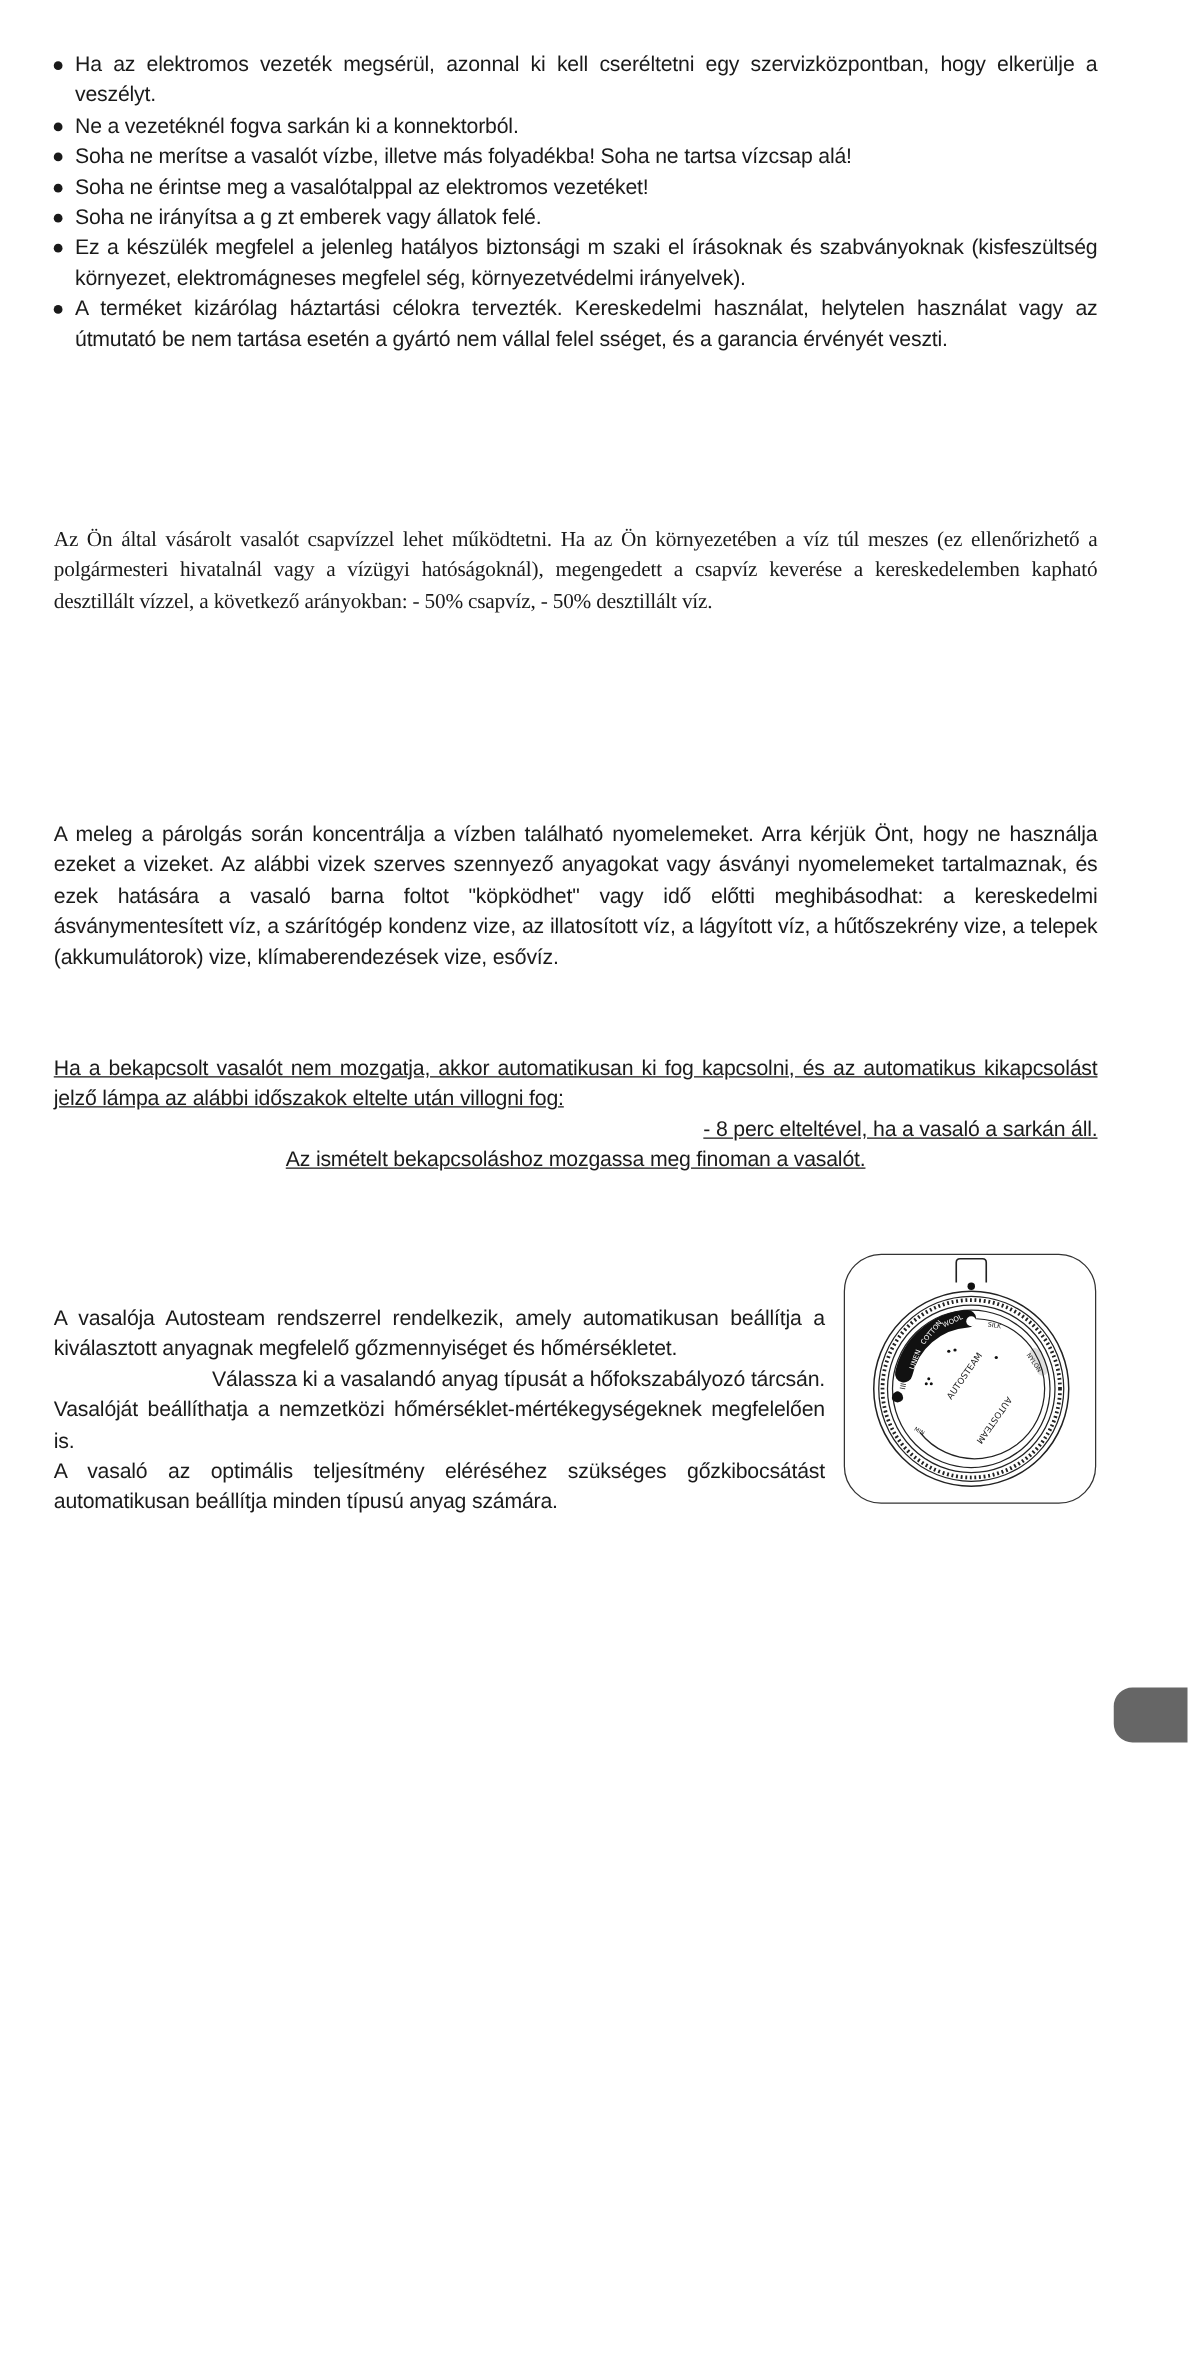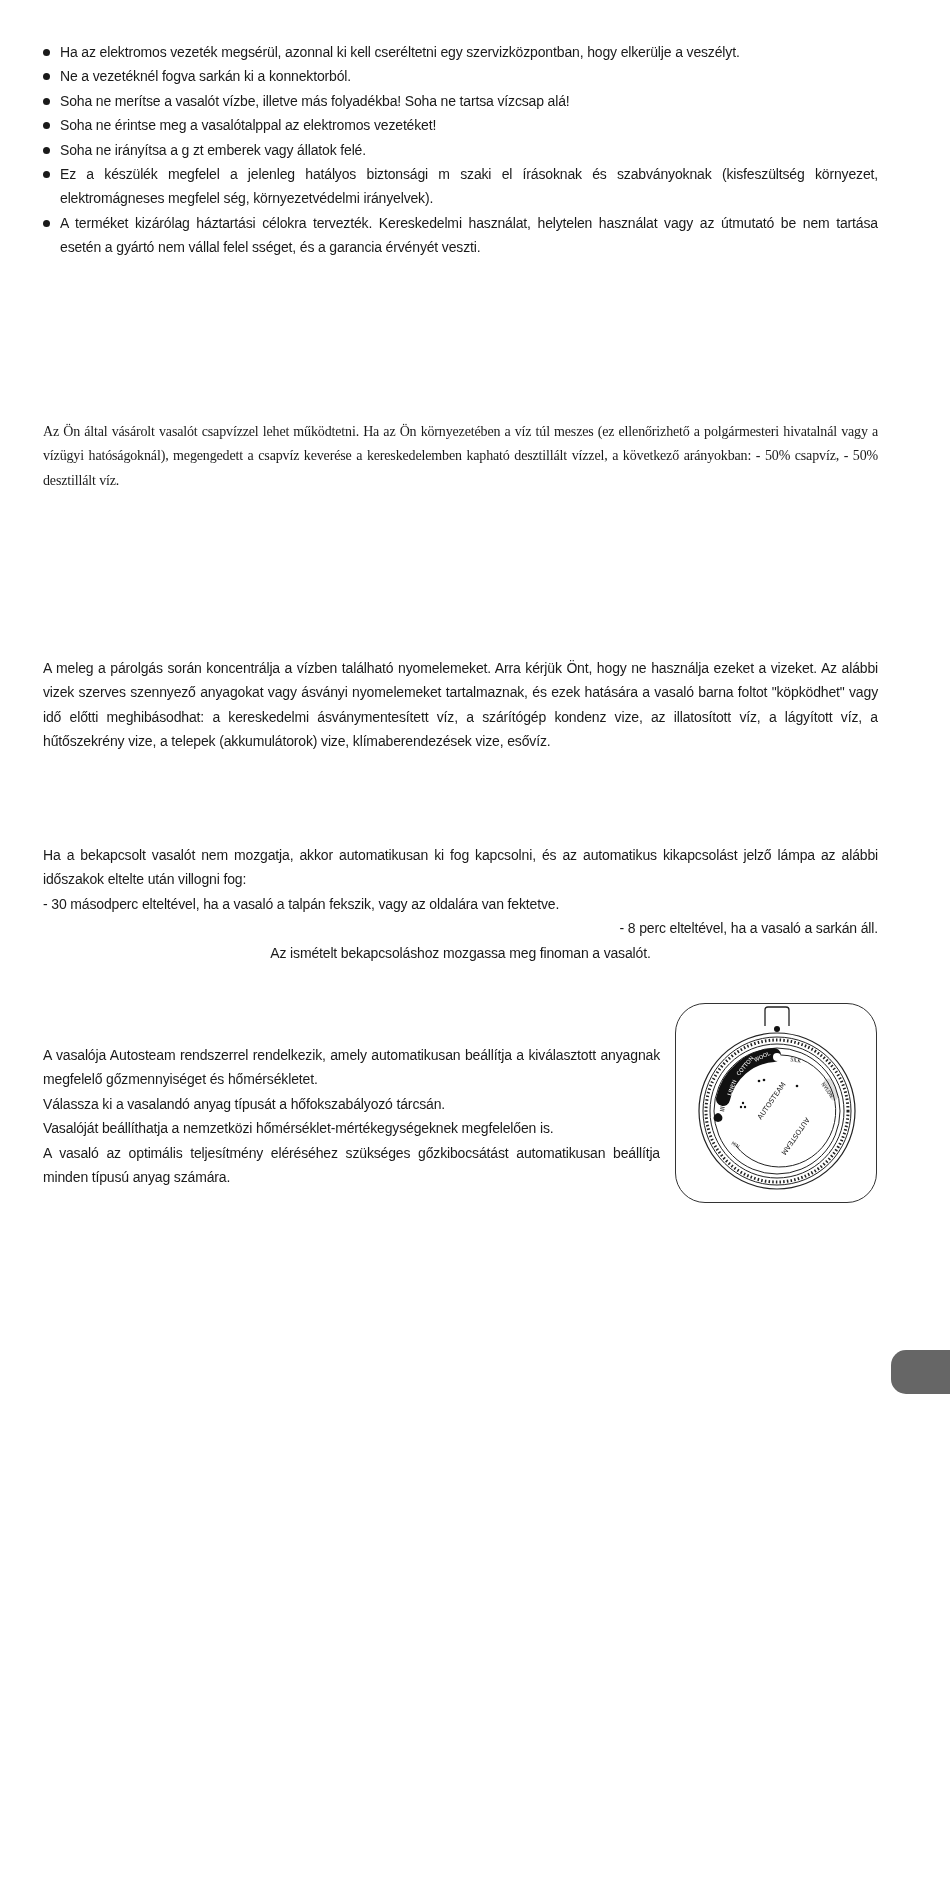--- a/index.html
+++ b/index.html
@@ -2,31 +2,31 @@
 <html><head>
   <meta charset="utf-8">
   <style>
     html, body { margin: 0; padding: 0; background: #ffffff; }
     body {
       width: 950px; height: 1892px; position: relative; overflow: hidden;
       font-family: "Liberation Sans", "DejaVu Sans", sans-serif;
       color: #1a1a1a;
     }
     .page { position: absolute; left: 43px; top: 40px; width: 835px; }
-    .txt { font-size: 14px; line-height: 24.4px; text-align: justify; letter-spacing: -0.15px; }
+    .txt { font-size: 17px; line-height: 24.4px; text-align: justify; letter-spacing: -0.15px; }
     ul.bullets { list-style: none; margin: 0; padding: 0; }
     ul.bullets li { position: relative; padding-left: 17px; text-align: justify; }
     ul.bullets li .dot {
       position: absolute; left: 0; top: 9px; width: 7px; height: 7px;
       border-radius: 50%; background: #1a1a1a;
     }
     p { margin: 0; }
     .sec2 { position: absolute; top: 380px; left: 0; width: 835px; font-family: Liberation Serif, serif; }
     .sec3 { position: absolute; top: 616px; left: 0; width: 835px; }
-    .sec4 { position: absolute; top: 803px; left: 0; width: 835px; }
+    .sec4 { position: absolute; top: 803px; left: 0; width: 835px; text-decoration: underline; }
     .sec5 { position: absolute; top: 967px; left: 0; width: 617px; margin-top: 36px; }
     .dial-box {
       position: absolute; left: 675px; top: 1003px; width: 202px; height: 200px;
       border: 1.5px solid #333; border-radius: 30px; background: #fff; box-sizing: border-box;
     }
     .dial-box svg { position: absolute; left: 0; top: 0; }
     .side-tab {
       position: absolute; left: 891px; top: 1350px; width: 70px; height: 44px;
       background: #666666; border-radius: 15px 0 0 15px;
     }
@@ -49,28 +49,27 @@
   <div class="sec2 txt">
     <p>Az Ön által vásárolt vasalót csapvízzel lehet működtetni. Ha az Ön környezetében a víz túl meszes (ez ellenőrizhető a polgármesteri hivatalnál vagy a vízügyi hatóságoknál), megengedett a csapvíz keverése a kereskedelemben kapható desztillált vízzel, a következő arányokban: - 50% csapvíz, - 50% desztillált víz.</p>
   </div>
 
   <div class="sec3 txt">
     <p>A meleg a párolgás során koncentrálja a vízben található nyomelemeket. Arra kérjük Önt, hogy ne használja ezeket a vizeket. Az alábbi vizek szerves szennyező anyagokat vagy ásványi nyomelemeket tartalmaznak, és ezek hatására a vasaló barna foltot "köpködhet" vagy idő előtti meghibásodhat: a kereskedelmi ásványmentesített víz, a szárítógép kondenz vize, az illatosított víz, a lágyított víz, a hűtőszekrény vize, a telepek (akkumulátorok) vize, klímaberendezések vize, esővíz.</p>
   </div>
 
   <div class="sec4 txt">
     <p>Ha a bekapcsolt vasalót nem mozgatja, akkor automatikusan ki fog kapcsolni, és az automatikus kikapcsolást jelző lámpa az alábbi időszakok eltelte után villogni fog:</p>
-    <p style="text-align:left">- 30 másodperc elteltével, ha a vasaló a talpán fekszik, vagy az oldalára van fektetve.</p>
     <p style="text-align:right">- 8 perc elteltével, ha a vasaló a sarkán áll.</p>
     <p style="text-align:center">Az ismételt bekapcsoláshoz mozgassa meg finoman a vasalót.</p>
   </div>
 
   <div class="sec5 txt">
     <p>A vasalója Autosteam rendszerrel rendelkezik, amely automatikusan beállítja a kiválasztott anyagnak megfelelő gőzmennyiséget és hőmérsékletet.</p>
-    <p style="text-align:left">Válassza ki a vasalandó anyag típusát a hőfokszabályozó tárcsán.</p>
+    <p style="text-align:right">Válassza ki a vasalandó anyag típusát a hőfokszabályozó tárcsán.</p>
     <p>Vasalóját beállíthatja a nemzetközi hőmérséklet-mértékegységeknek megfelelően is.</p>
     <p>A vasaló az optimális teljesítmény eléréséhez szükséges gőzkibocsátást automatikusan beállítja minden típusú anyag számára.</p>
   </div>
 </div>
 
 <div class="dial-box">
   <svg width="202" height="200" viewBox="0 0 202 200">
 
     <path d="M89 22 L89 6 Q89 3 92 3 L110 3 Q113 3 113 6 L113 22" fill="#fff" stroke="#222" stroke-width="1.3"></path>
     <circle cx="101" cy="25" r="3" fill="#111"></circle>

